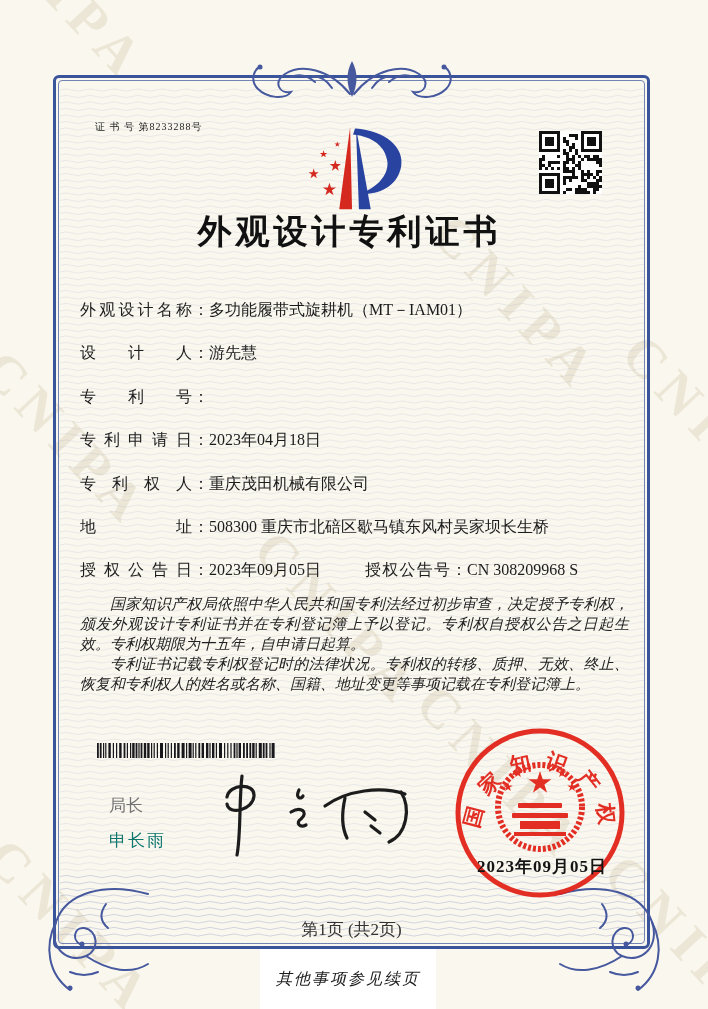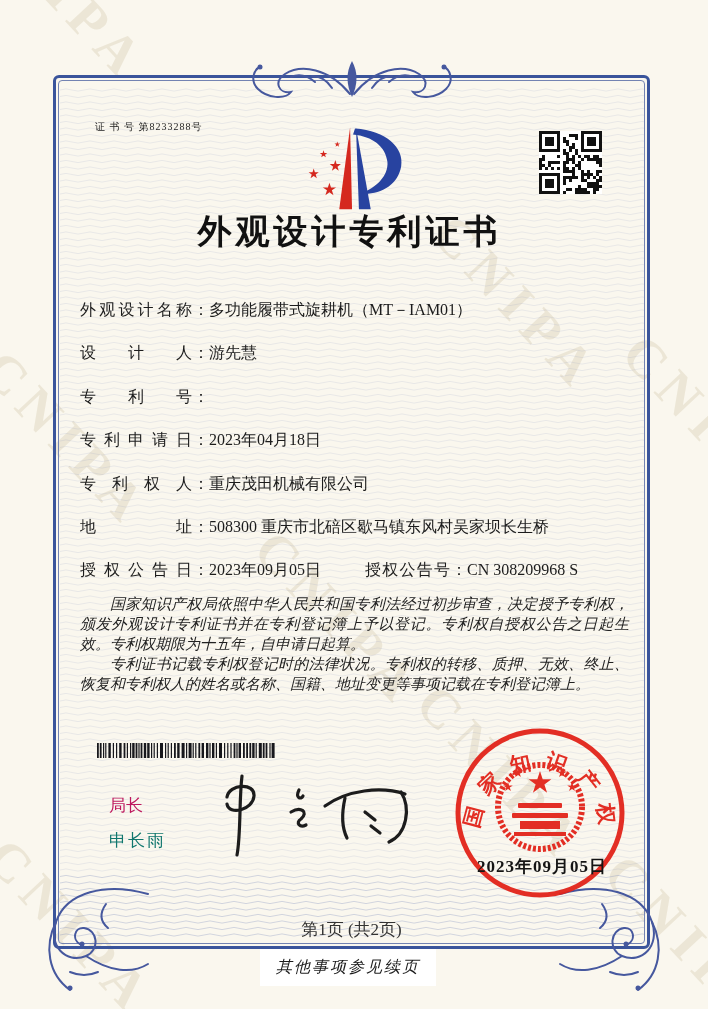--- a/index.html
+++ b/index.html
@@ -35,33 +35,33 @@
   .colon{flex:none;width:16px;margin-left:1px;}
   .field-value{white-space:nowrap;}
   .field-row.dual .v1{width:156px;flex:none;}
 
   .body-text{position:absolute;left:80px;top:594px;width:549px;z-index:3;font-size:15px;line-height:20px;
              text-align:justify;color:#222;font-style:italic;}
   .body-text p{margin:0;text-indent:2em;}
 
   .barcode{position:absolute;left:97px;top:743px;width:180px;height:15px;z-index:3;}
 
-  .signer-title{position:absolute;left:109px;top:794px;font-size:17px;z-index:3;color:#be185d;
+  .signer-title{position:absolute;left:109px;top:794px;font-size:17px;z-index:3;color:#737373;
                 font-family:"Liberation Sans","DejaVu Sans",sans-serif;text-align:center;}
   .signer-name{position:absolute;left:109px;top:829px;font-size:17px;z-index:3;color:#0f766e;
                font-family:Liberation Sans, sans-serif;letter-spacing:2px;}
   .signature{position:absolute;left:205px;top:772px;width:215px;height:90px;z-index:3;}
 
   .seal{position:absolute;left:454px;top:727px;width:172px;height:172px;z-index:3;opacity:.95;}
   .seal-date{position:absolute;left:462px;top:855px;width:160px;text-align:center;font-size:17px;
              font-weight:bold;color:#141414;z-index:4;letter-spacing:1px;}
 
   .footer-page{position:absolute;left:53px;top:918px;width:597px;text-align:center;font-size:17px;
                color:#333;z-index:3;}
-  .note-box{position:absolute;left:260px;top:949px;background:#ffffff;padding:8px 16px;z-index:3;
+  .note-box{position:absolute;left:260px;top:949px;background:#ffffff;padding:20px 16px;z-index:3;
             font-size:16px;font-style:italic;letter-spacing:2px;color:#1c1c1c;}
 </style>
 </head>
 <body>
 
 <div class="page">
 
   <div class="wm-layer" id="wm-layer">
       <div class="wm" style="left: -45px; top: -38px;">CNIPA</div>
       <div class="wm" style="left: 408px; top: 272px;">CNIPA</div>

